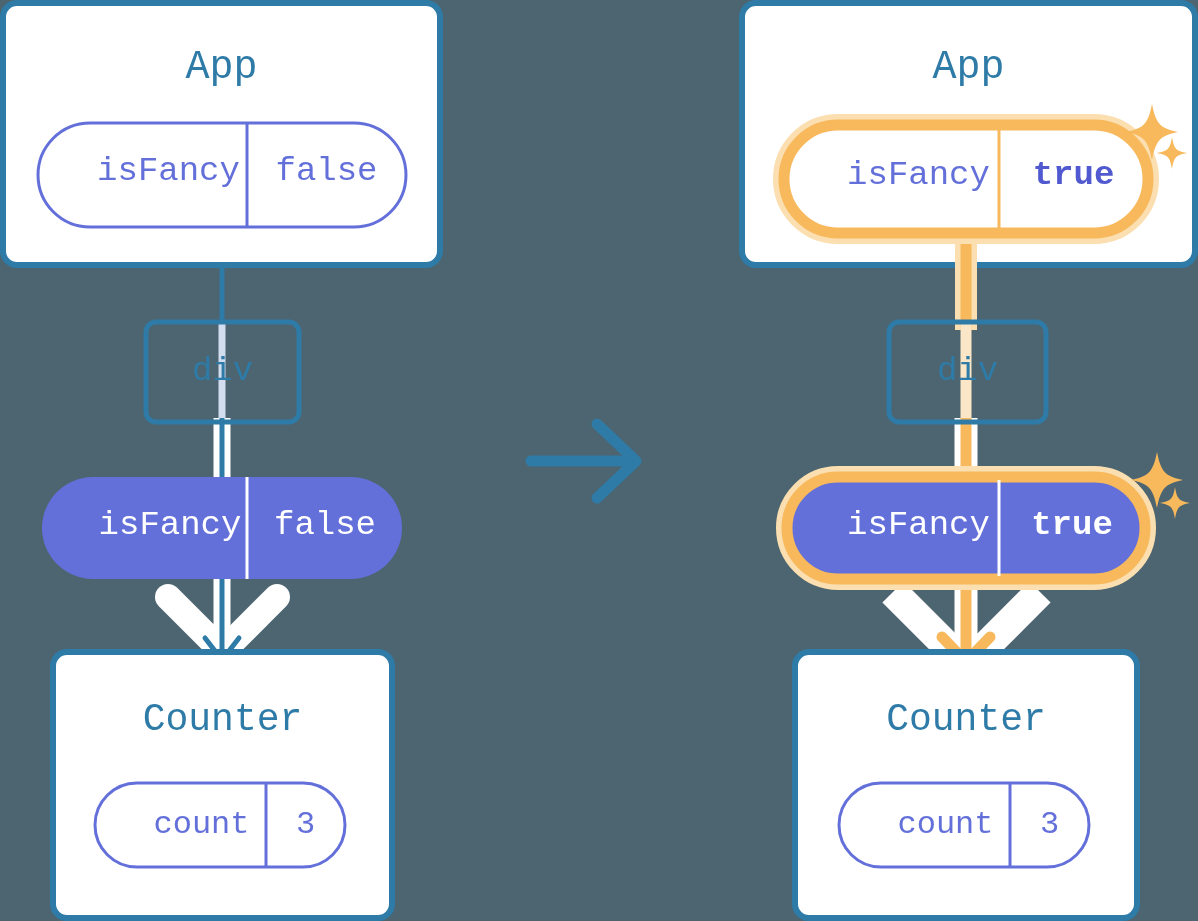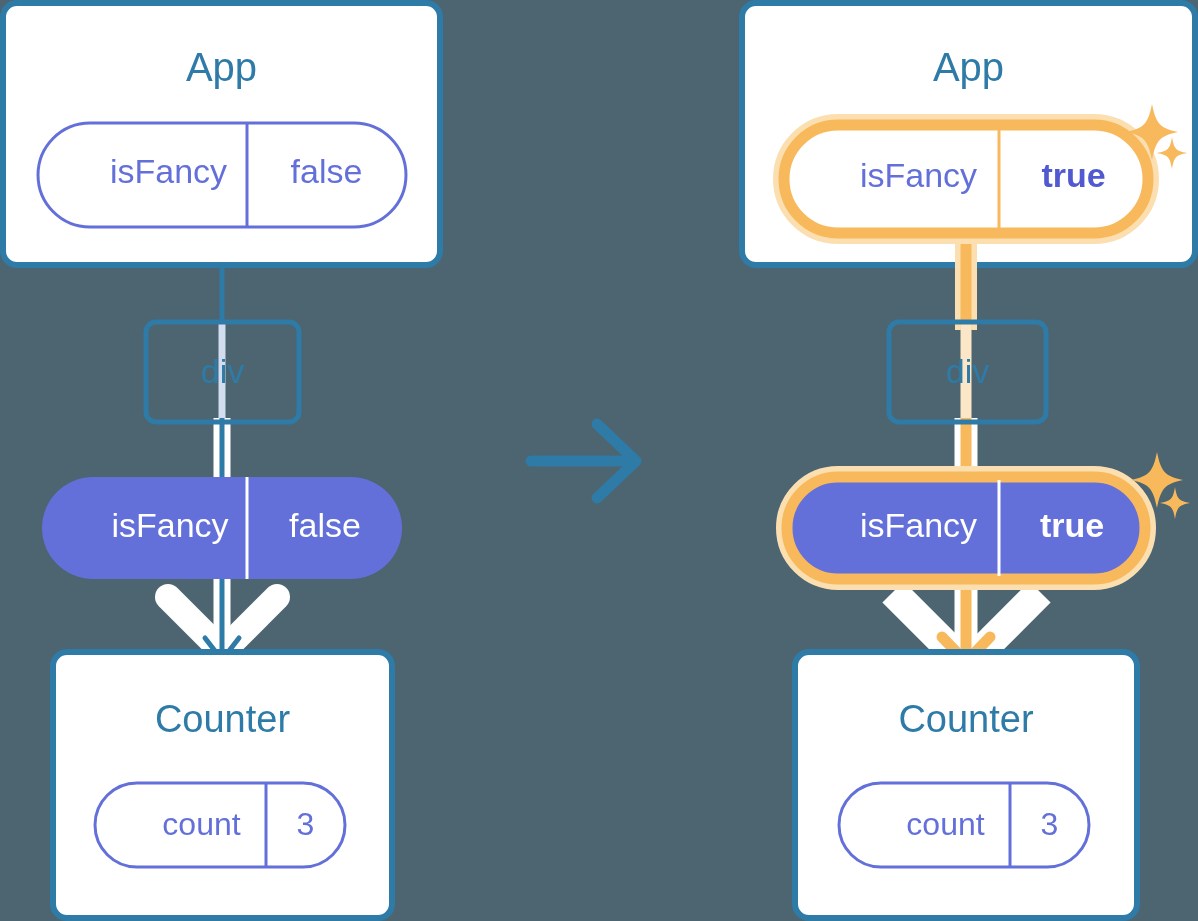--- a/index.html
+++ b/index.html
@@ -140,21 +140,21 @@
       </g>
       <g fill="#f8b95c">
         <path d="M 1157 452 C 1161 472 1165 476 1183 480 C 1165 484 1161 488 1157 508
                  C 1153 488 1149 484 1131 480 C 1149 476 1153 472 1157 452 Z"></path>
         <path d="M 1175 487 C 1177 499 1179 501 1190 503 C 1179 505 1177 507 1175 519
                  C 1173 507 1171 505 1160 503 C 1171 501 1173 499 1175 487 Z"></path>
       </g>
     </g>
   </svg>
 
-  <div class="lyr" style="pointer-events:none;">
+  <div class="lyr" style="pointer-events:none;font-family:Liberation Mono, monospace;">
 
     <div style="position:absolute;left:3px;top:45px;width:437px;text-align:center;
                 font-size:40px;color:#2e7ba8;">App</div>
 
     <div style="position:absolute;left:90px;top:152px;width:157px;text-align:center;
                 font-size:34px;color:#6470da;">isFancy</div>
     <div style="position:absolute;left:247px;top:152px;width:159px;text-align:center;
                 font-size:34px;color:#6470da;">false</div>
 
     <div style="position:absolute;left:146px;top:352px;width:153px;text-align:center;

